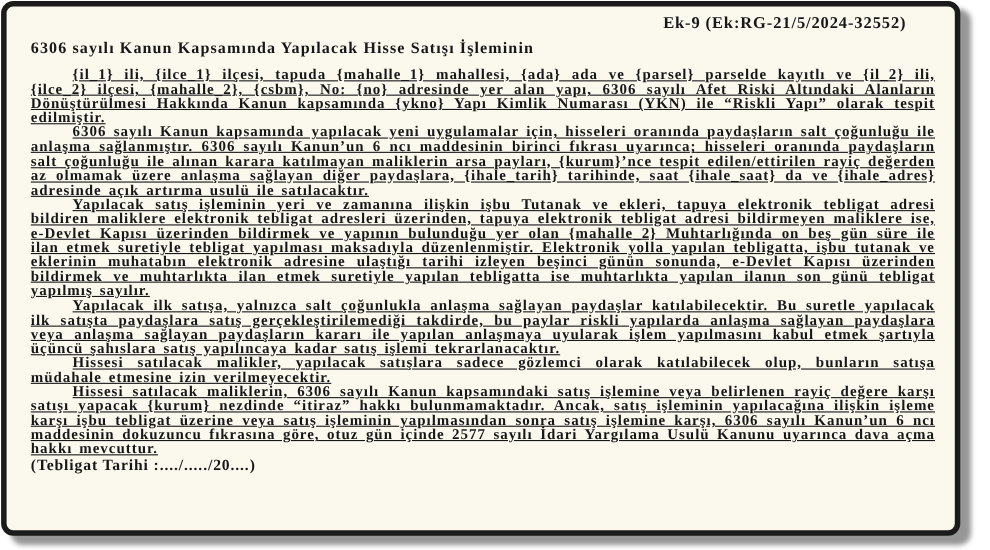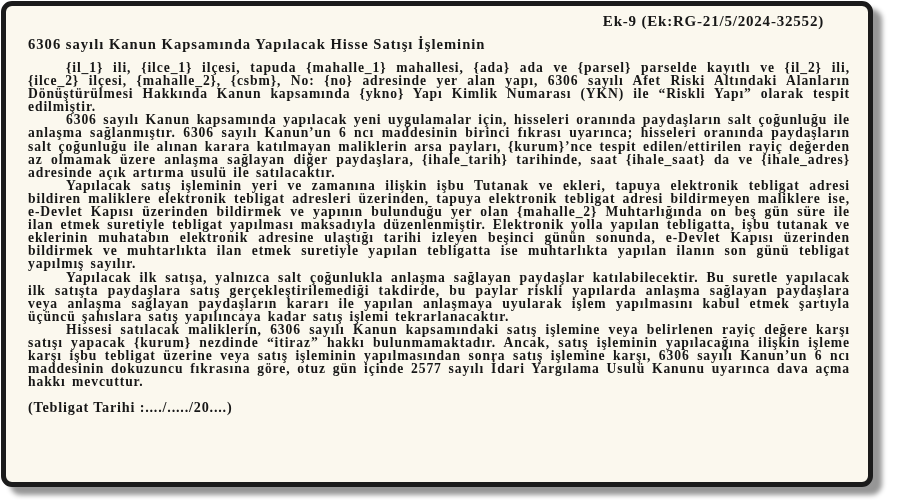--- a/index.html
+++ b/index.html
@@ -48,23 +48,23 @@
     margin-top: 9px;
     font-size: 13.6px;
     line-height: 13.1px;
     text-align: justify;
     letter-spacing: 0.9px;
     word-spacing: 2px;
   }
   .body-text p {
     margin: 0;
     text-indent: 38px;
+    text-decoration: underline;
   }
   .footer-note {
-    margin-top: 11px;
     font-size: 14.2px;
     letter-spacing: 0.8px;
   }
 </style>
 </head>
 <body>
 
 <div class="canvas">
   <div class="page">
 
@@ -72,19 +72,20 @@
 
     <div class="title-block">
       <div>6306 sayılı Kanun Kapsamında Yapılacak Hisse Satışı İşleminin</div>
     </div>
 
     <div class="body-text">
       <p>{il_1} ili, {ilce_1} ilçesi, tapuda {mahalle_1} mahallesi, {ada} ada ve {parsel} parselde kayıtlı ve {il_2} ili, {ilce_2} ilçesi, {mahalle_2}, {csbm}, No: {no} adresinde yer alan yapı, 6306 sayılı Afet Riski Altındaki Alanların Dönüştürülmesi Hakkında Kanun kapsamında {ykno} Yapı Kimlik Numarası (YKN) ile “Riskli Yapı” olarak tespit edilmiştir.</p>
       <p>6306 sayılı Kanun kapsamında yapılacak yeni uygulamalar için, hisseleri oranında paydaşların salt çoğunluğu ile anlaşma sağlanmıştır. 6306 sayılı Kanun’un 6 ncı maddesinin birinci fıkrası uyarınca; hisseleri oranında paydaşların salt çoğunluğu ile alınan karara katılmayan maliklerin arsa payları, {kurum}’nce tespit edilen/ettirilen rayiç değerden az olmamak üzere anlaşma sağlayan diğer paydaşlara, {ihale_tarih} tarihinde, saat {ihale_saat} da ve {ihale_adres} adresinde açık artırma usulü ile satılacaktır.</p>
       <p>Yapılacak satış işleminin yeri ve zamanına ilişkin işbu Tutanak ve ekleri, tapuya elektronik tebligat adresi bildiren maliklere elektronik tebligat adresleri üzerinden, tapuya elektronik tebligat adresi bildirmeyen maliklere ise, e-Devlet Kapısı üzerinden bildirmek ve yapının bulunduğu yer olan {mahalle_2} Muhtarlığında on beş gün süre ile ilan etmek suretiyle tebligat yapılması maksadıyla düzenlenmiştir. Elektronik yolla yapılan tebligatta, işbu tutanak ve eklerinin muhatabın elektronik adresine ulaştığı tarihi izleyen beşinci günün sonunda, e-Devlet Kapısı üzerinden bildirmek ve muhtarlıkta ilan etmek suretiyle yapılan tebligatta ise muhtarlıkta yapılan ilanın son günü tebligat yapılmış sayılır.</p>
       <p>Yapılacak ilk satışa, yalnızca salt çoğunlukla anlaşma sağlayan paydaşlar katılabilecektir. Bu suretle yapılacak ilk satışta paydaşlara satış gerçekleştirilemediği takdirde, bu paylar riskli yapılarda anlaşma sağlayan paydaşlara veya anlaşma sağlayan paydaşların kararı ile yapılan anlaşmaya uyularak işlem yapılmasını kabul etmek şartıyla üçüncü şahıslara satış yapılıncaya kadar satış işlemi tekrarlanacaktır.</p>
+      <p>Hissesi satılacak malikler, yapılacak satışlara sadece gözlemci olarak katılabilecek olup, bunların satışa müdahale etmesine izin verilmeyecektir.</p>
       <p>Hissesi satılacak maliklerin, 6306 sayılı Kanun kapsamındaki satış işlemine veya belirlenen rayiç değere karşı satışı yapacak {kurum} nezdinde “itiraz” hakkı bulunmamaktadır. Ancak, satış işleminin yapılacağına ilişkin işleme karşı işbu tebligat üzerine veya satış işleminin yapılmasından sonra satış işlemine karşı, 6306 sayılı Kanun’un 6 ncı maddesinin dokuzuncu fıkrasına göre, otuz gün içinde 2577 sayılı İdari Yargılama Usulü Kanunu uyarınca dava açma hakkı mevcuttur.</p>
     </div>
 
     <div class="footer-note">(Tebligat Tarihi :..../...../20....)</div>
 
   </div>
 </div>
 
 </body></html>

